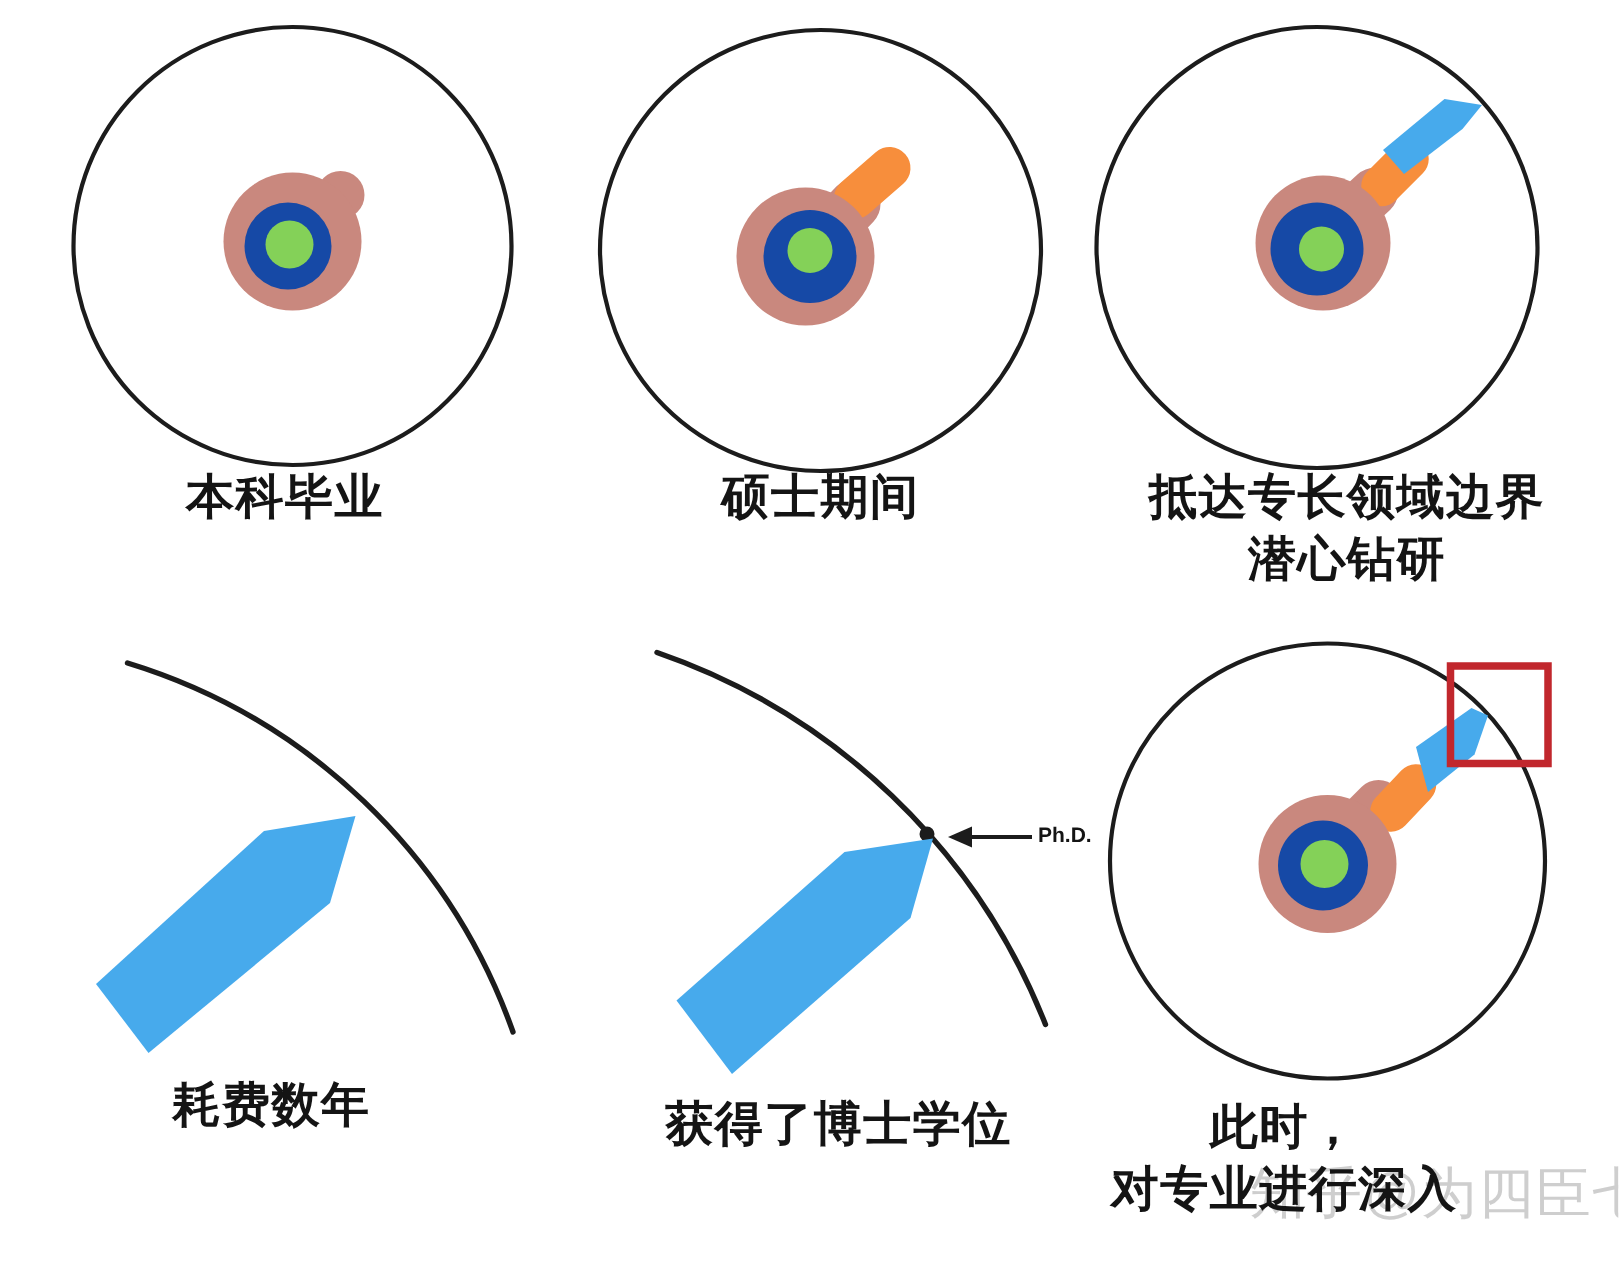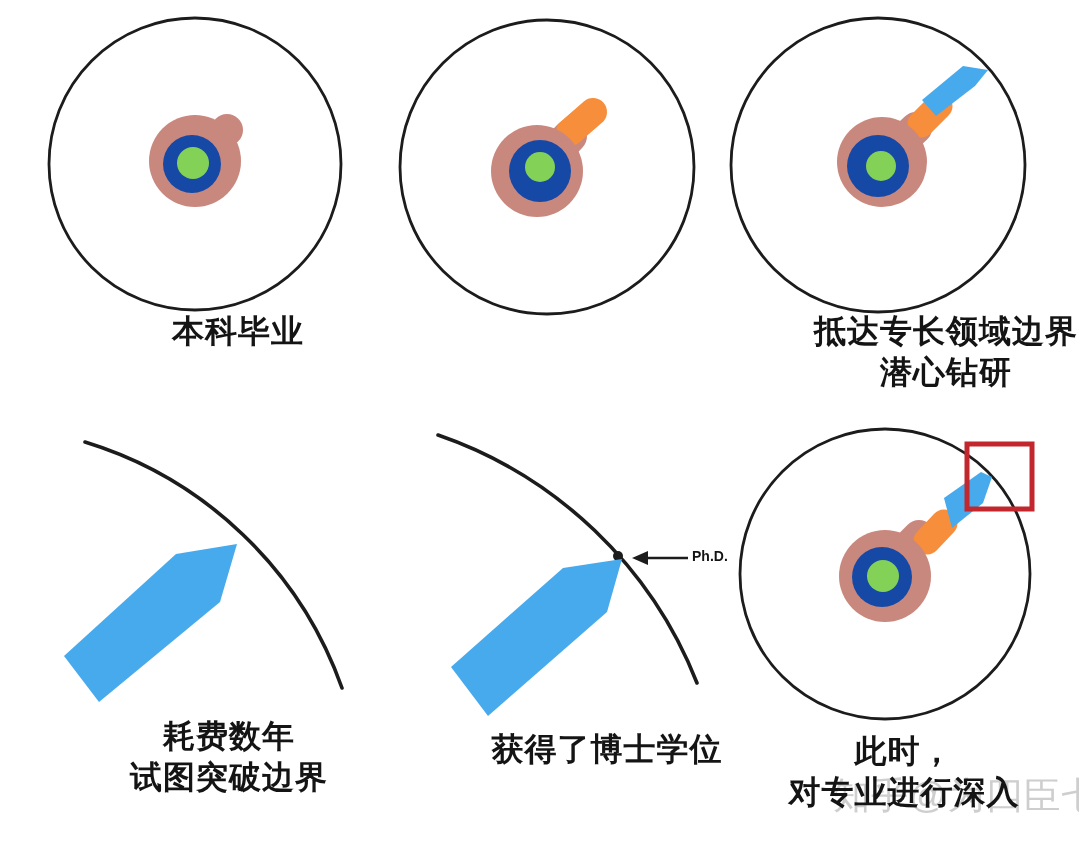--- a/index.html
+++ b/index.html
@@ -27,21 +27,20 @@
     position:absolute;
     transform:translateX(-50%);
     text-align:center;
     font-weight:700;
     font-size:32px;
     line-height:41px;
     letter-spacing:1px;
     color:var(--caption);
     white-space:nowrap;
     z-index:2;
-    margin-left:48px;
   }
   .phd-label{
     position:absolute;
     left:692px;top:548px;
     font-size:14px;
     font-weight:600;
     color:var(--caption);
     z-index:2;
   }
   .watermark{
@@ -112,30 +111,30 @@
       <circle class="green-f" cx="883" cy="576" r="16"></circle>
       <rect class="red-box" x="967" y="444" width="65" height="65"></rect>
     </g>
   </svg>
 
   <div class="caption" style="left:190px;top:311px;">
     <div>本科毕业</div>
   </div>
 
   <div class="caption" style="left:547px;top:311px;">
+    <div>硕士期间</div>
   </div>
 
   <div class="caption" style="left:898px;top:311px;">
     <div>抵达专长领域边界</div>
     <div>潜心钻研</div>
   </div>
 
   <div class="caption" style="left:181px;top:716px;">
     <div>耗费数年</div>
-    <div>试图突破边界</div>
   </div>
 
   <div class="caption" style="left:559px;top:729px;">
     <div>获得了博士学位</div>
   </div>
 
   <div class="caption" style="left:856px;top:731px;">
     <div>此时，</div>
     <div>对专业进行深入</div>
   </div>

